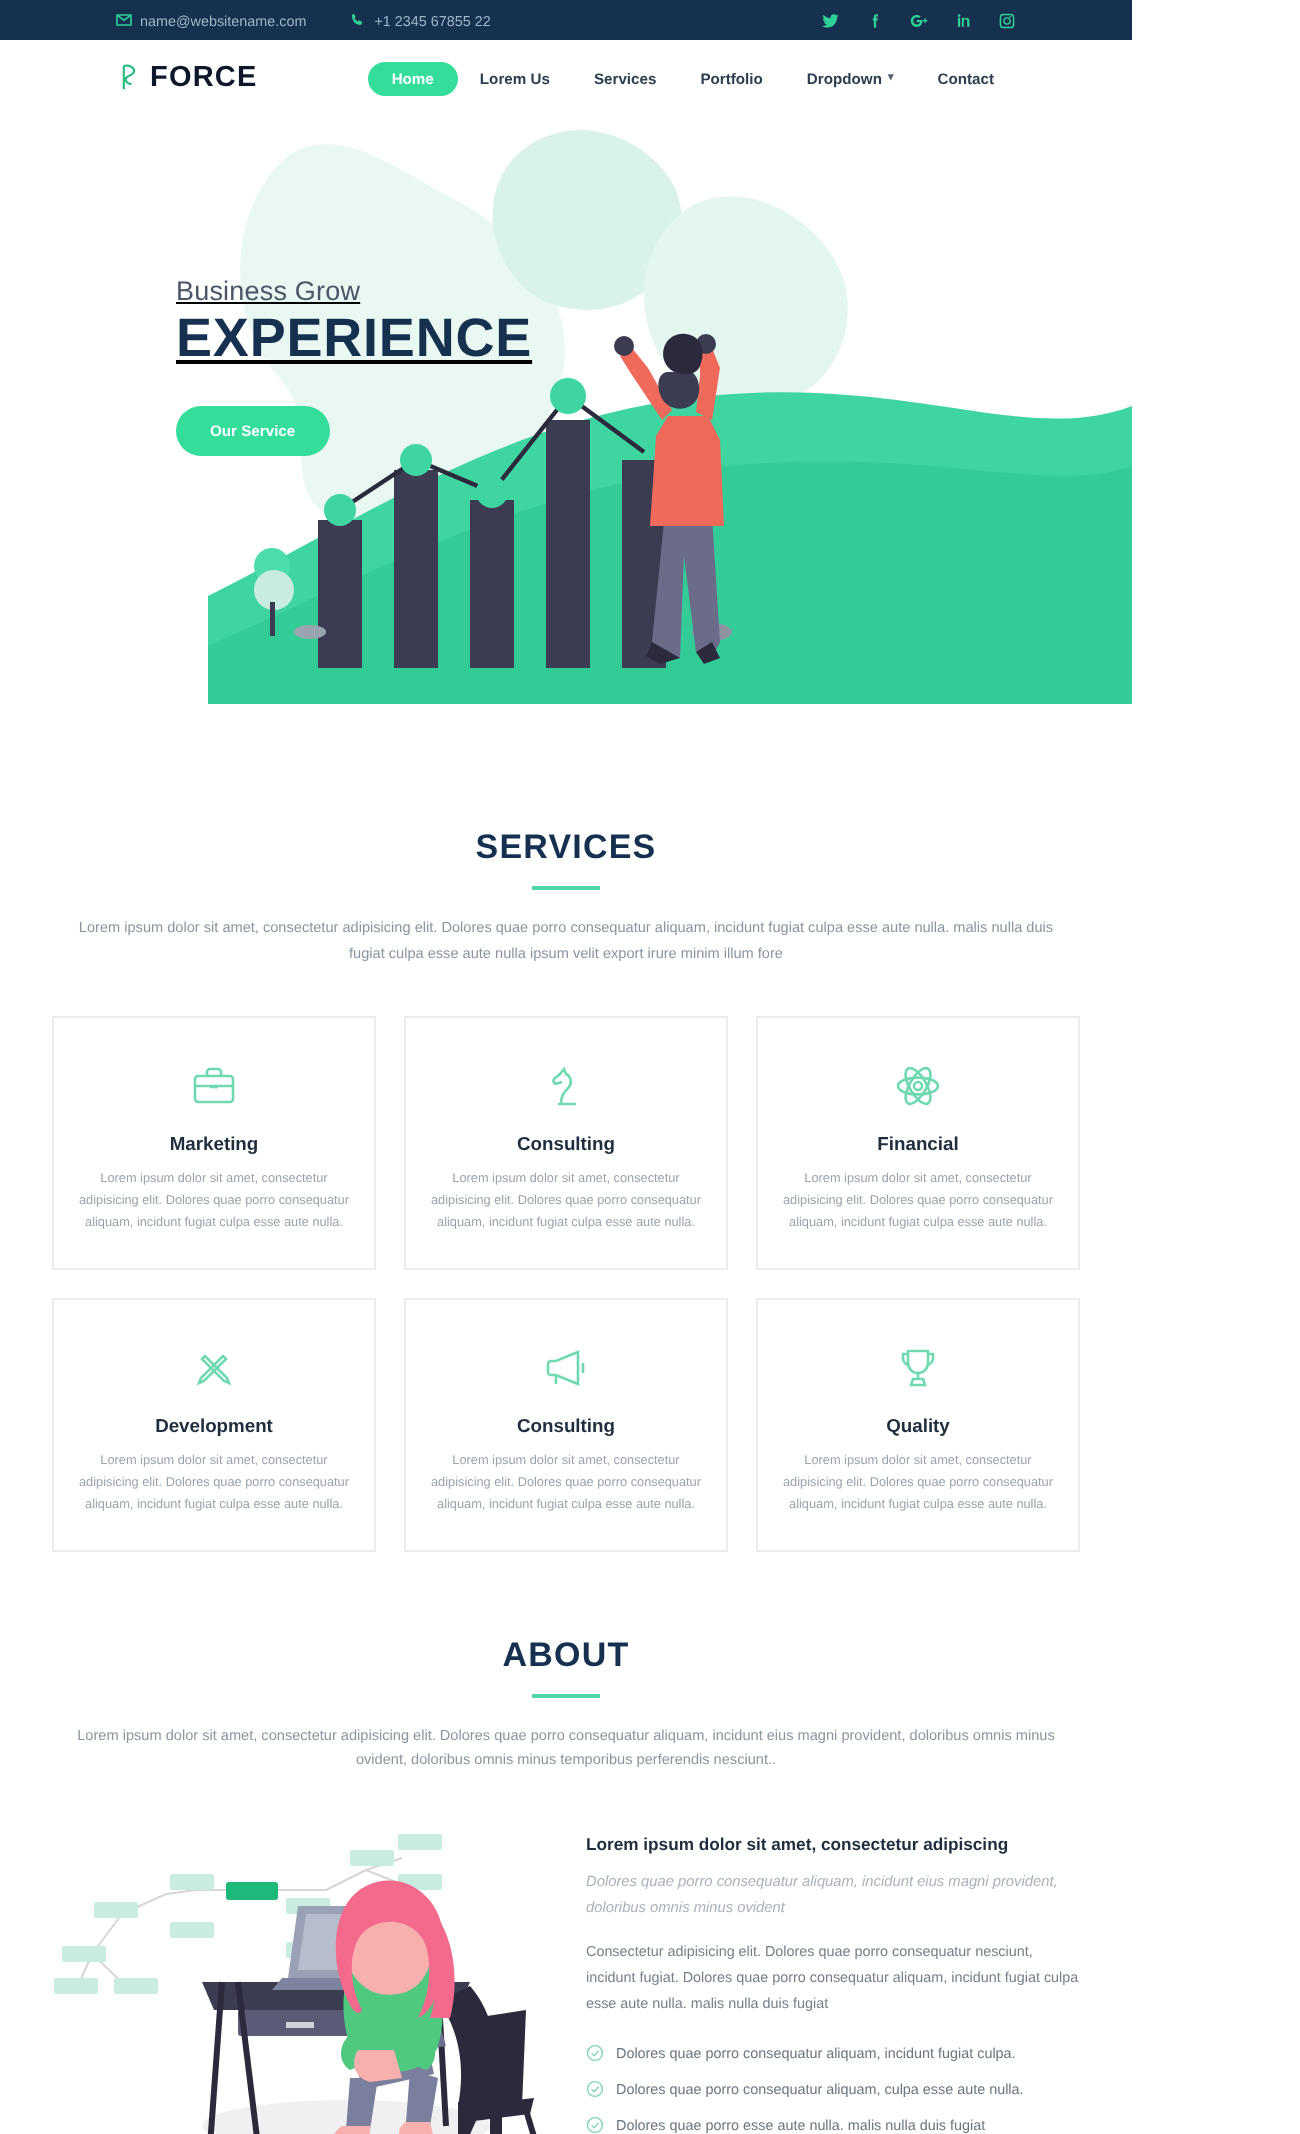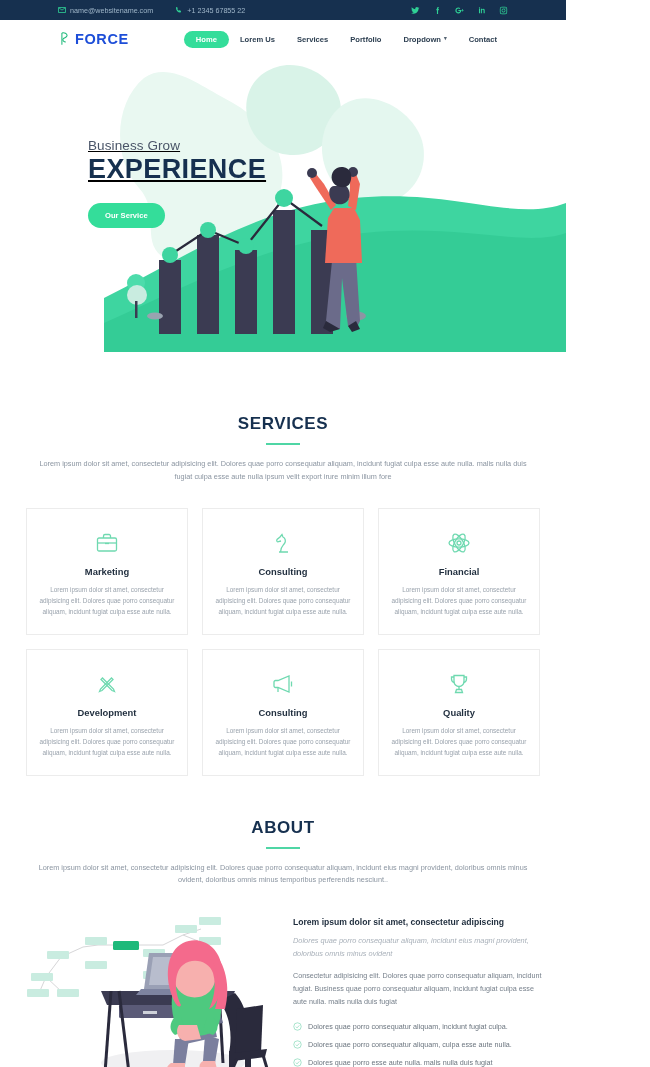--- a/index.html
+++ b/index.html
@@ -27,21 +27,21 @@
 
   
   .nav {
     height: 38px; background: #fff;
     display: flex; align-items: center;
     padding: 0 58px;
   }
   .logo { display: flex; align-items: center; gap: 4px; }
   .logo-mark { width: 13px; height: 16px; }
   .logo-text {
-    font-size: 14.5px; font-weight: bold; color: #1d4ed8;
+    font-size: 14.5px; font-weight: bold; color: #0f172a;
     letter-spacing: 0.6px;
   }
   .nav-menu { margin-left: auto; display: flex; align-items: center; gap: 0px; }
   .nav-item {
     font-size: 7.6px; color: #2c3e50; font-weight: bold;
     padding: 4px 11px; cursor: pointer; white-space: nowrap;
     display: flex; align-items: flex-start; gap: 3px;
   }
   .nav-item.active {
     background: #34dd9a; color: #fff;
@@ -407,21 +407,21 @@
             <path d="M210 140 L244 136 L242 144 L210 148 Z" fill="#2a2a3c"></path>
             <path d="M214 146 L206 164" stroke="#2a2a3c" stroke-width="3" fill="none"></path>
             <path d="M240 142 L246 162" stroke="#2a2a3c" stroke-width="3" fill="none"></path>
           </g>
         </svg>
       </div>
 
       <div class="about-col">
         <div class="about-h">Lorem ipsum dolor sit amet, consectetur adipiscing</div>
         <div class="about-italic">Dolores quae porro consequatur aliquam, incidunt eius magni provident, doloribus omnis minus ovident</div>
-        <div class="about-p">Consectetur adipisicing elit. Dolores quae porro consequatur aliquam, incidunt fugiat. Business quae porro consequatur aliquam, incidunt fugiat culpa esse aute nulla. malis nulla duis fugiat</div>
+        <div class="about-p">Consectetur adipisicing elit. Dolores quae porro consequatur nesciunt, incidunt fugiat. Dolores quae porro consequatur aliquam, incidunt fugiat culpa esse aute nulla. malis nulla duis fugiat</div>
         <div class="check-list">
           <div class="check-item">
             <span class="check-ic">
               <svg viewBox="0 0 16 16" fill="none" stroke="#7fd6b4" stroke-width="1.2">
                   <circle cx="8" cy="8" r="6.6"></circle>
                   <path d="M5 8.2l2.2 2.2L11.2 6"></path>
                 </svg>
             </span>
             <span>Dolores quae porro consequatur aliquam, incidunt fugiat culpa.</span>
           </div>

